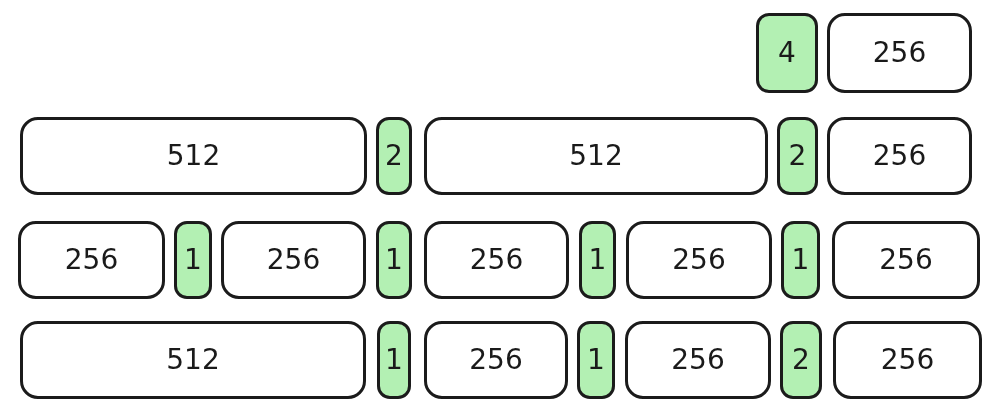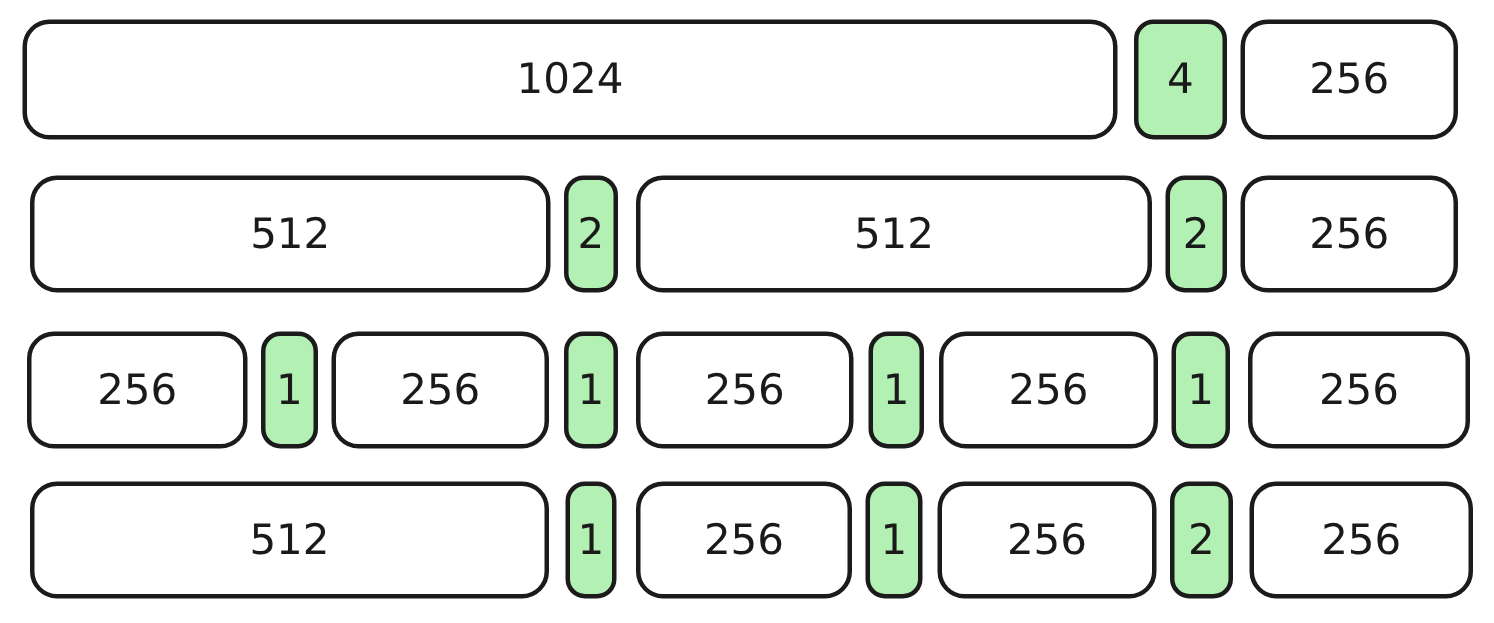--- a/index.html
+++ b/index.html
@@ -34,21 +34,20 @@
   .pad {
     background: var(--padding-fill, #b3f0b3);
     border-radius: 13px;
   }
 </style>
 </head>
 <body>
 
 <div class="canvas">
 
-  <div class="box seq" style="left: 15px; top: 13px; width: 730px; height: 80px;">1024</div>
   <div class="box pad" style="left: 756px; top: 13px; width: 62px; height: 80px;">4</div>
   <div class="box seq" style="left: 827px; top: 13px; width: 145px; height: 80px;">256</div>
 
   <div class="box seq" style="left: 20px; top: 117px; width: 347px; height: 78px;">512</div>
   <div class="box pad" style="left: 376px; top: 117px; width: 36px; height: 78px;">2</div>
   <div class="box seq" style="left: 424px; top: 117px; width: 344px; height: 78px;">512</div>
   <div class="box pad" style="left: 777px; top: 117px; width: 41px; height: 78px;">2</div>
   <div class="box seq" style="left: 827px; top: 117px; width: 145px; height: 78px;">256</div>
 
   <div class="box seq" style="left: 18px; top: 221px; width: 147px; height: 78px;">256</div>

